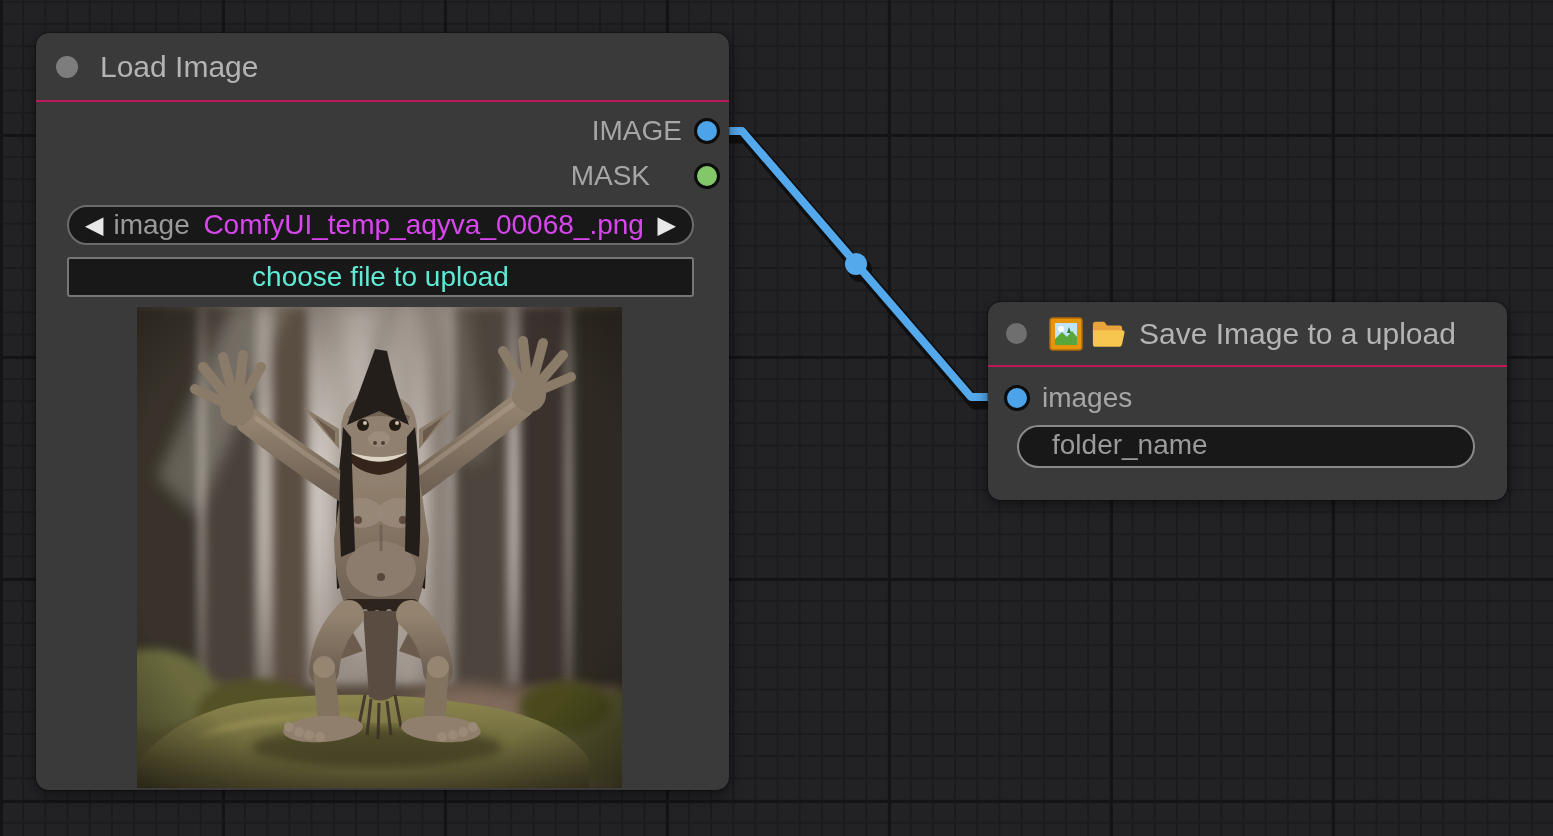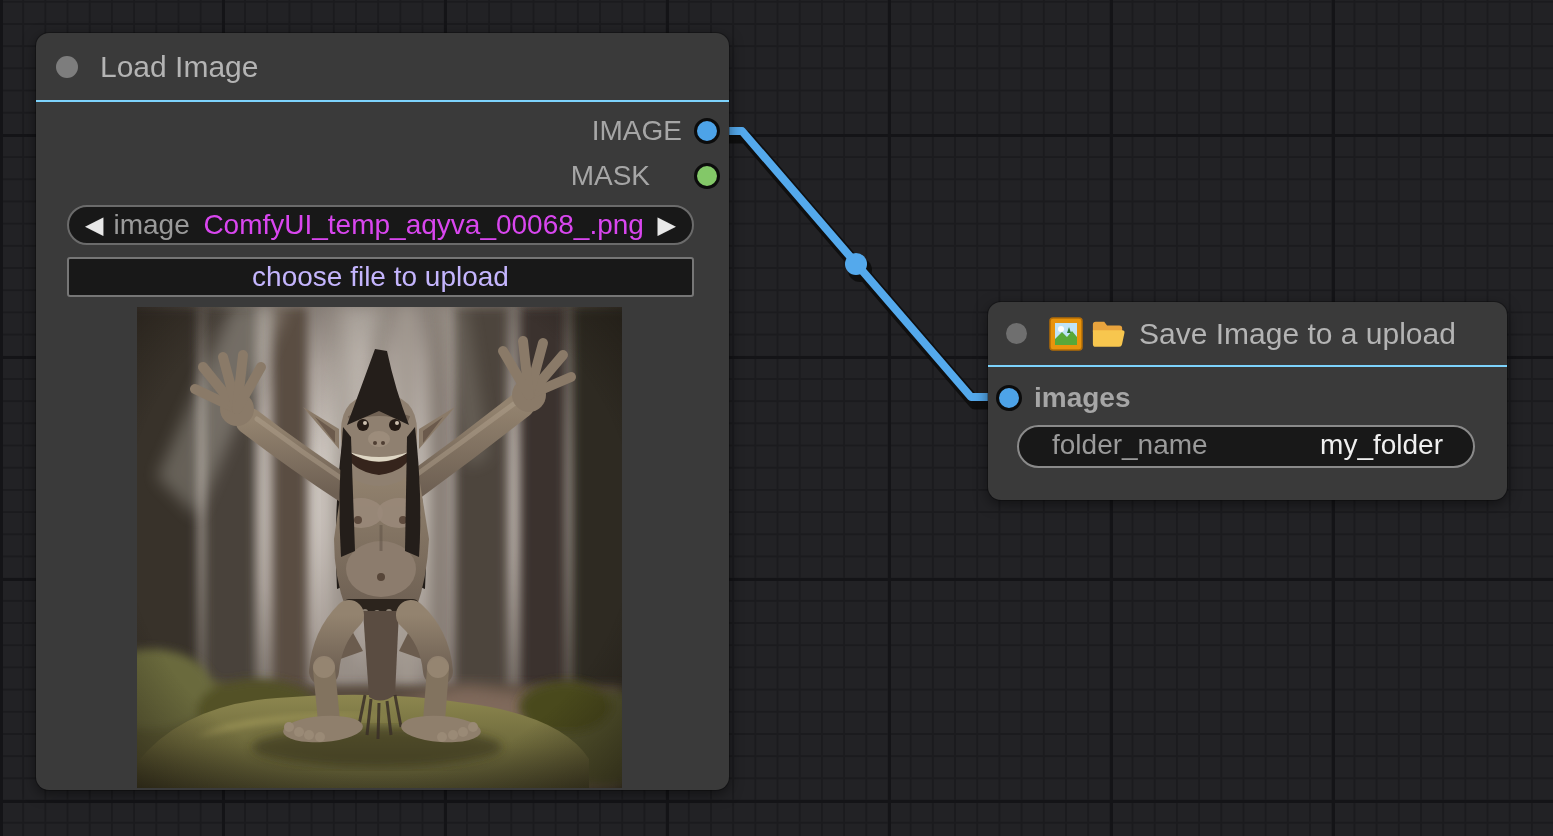--- a/index.html
+++ b/index.html
@@ -19,35 +19,35 @@
   }
   .node{
     position:absolute;
     background:#3a3a3a;
     border-radius:13px;
     box-shadow:0 4px 14px rgba(0,0,0,.5), 0 0 0 1px rgba(0,0,0,.25);
   }
   .node-title{
     display:flex;align-items:center;
     padding:0 20px;
-    border-bottom:2px solid #7dd3fc;
+    border-bottom:2px solid #be185d;
     color:#b4b4b4;font-size:30px;
     white-space:nowrap;
   }
   .status-dot{
     width:22px;height:22px;border-radius:50%;
     background:#7d7d7d;margin-right:22px;flex:0 0 auto;
   }
   .port-row{
     position:absolute;height:30px;
     display:flex;align-items:center;gap:12px;
     color:#a6a6a6;font-size:28px;
   }
   .port-row.out{right:0;padding-right:9px;justify-content:flex-end;}
-  .port-row.in{left:0;padding-left:8px;font-weight:bold;}
+  .port-row.in{left:8px;padding-left:8px;}
   .port-dot{
     width:20px;height:20px;border-radius:50%;
     border:3px solid #0c0c0c;flex:0 0 auto;box-sizing:content-box;
   }
   .port-dot.image{background:var(--port-image,#4da3e8);}
   .port-dot.mask{background:var(--port-mask,#83c868);}
   .widget{
     position:absolute;box-sizing:border-box;
     background:#181818;
     display:flex;align-items:center;
@@ -55,21 +55,21 @@
   }
   .combo{
     border:2px solid #6b6b6b;border-radius:21px;
     padding:0 16px;gap:10px;
   }
   .combo .arrow{color:#e8e8e8;font-size:24px;line-height:1;flex:0 0 auto;}
   .combo .wname{color:#9a9a9a;flex:0 0 auto;}
   .combo .wvalue{flex:1;text-align:center;color:#d946ef;white-space:nowrap;overflow:hidden;}
   .btn{
     border:2px solid #767676;border-radius:3px;
-    justify-content:center;color:#c4b5fd;
+    justify-content:center;color:#5eead4;
   }
   .pill{
     border:2px solid #8a8a8a;border-radius:22px;
     padding:0 30px 3px 33px;
     gap:40px;
   }
   .pill .wname{color:#9a9a9a;}
   .pill .wvalue{flex:1;text-align:right;color:#efefef;}
   .preview{
     position:absolute;overflow:hidden;background:#555;
@@ -317,17 +317,16 @@
       <span>Save Image to a upload</span>
     </div>
 
     <div class="port-row in" style="top:81px;">
       <span class="port-dot image"></span>
       <span>images</span>
     </div>
 
     <div class="widget pill" style="left:29px;top:123px;width:458px;height:43px;">
       <span class="wname">folder_name</span>
-      <span class="wvalue">my_folder</span>
     </div>
   </div>
 
 </div>
 
 </body></html>

